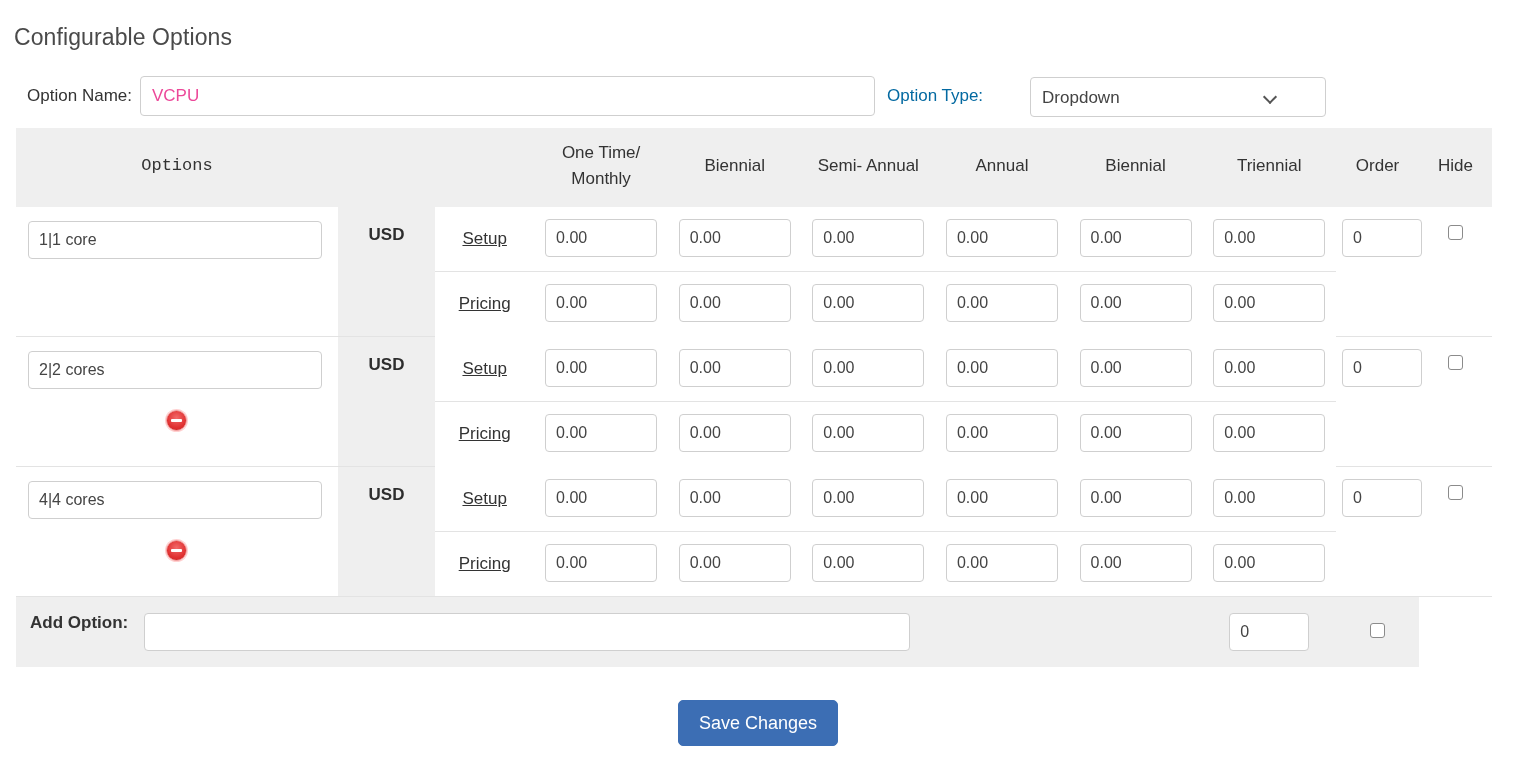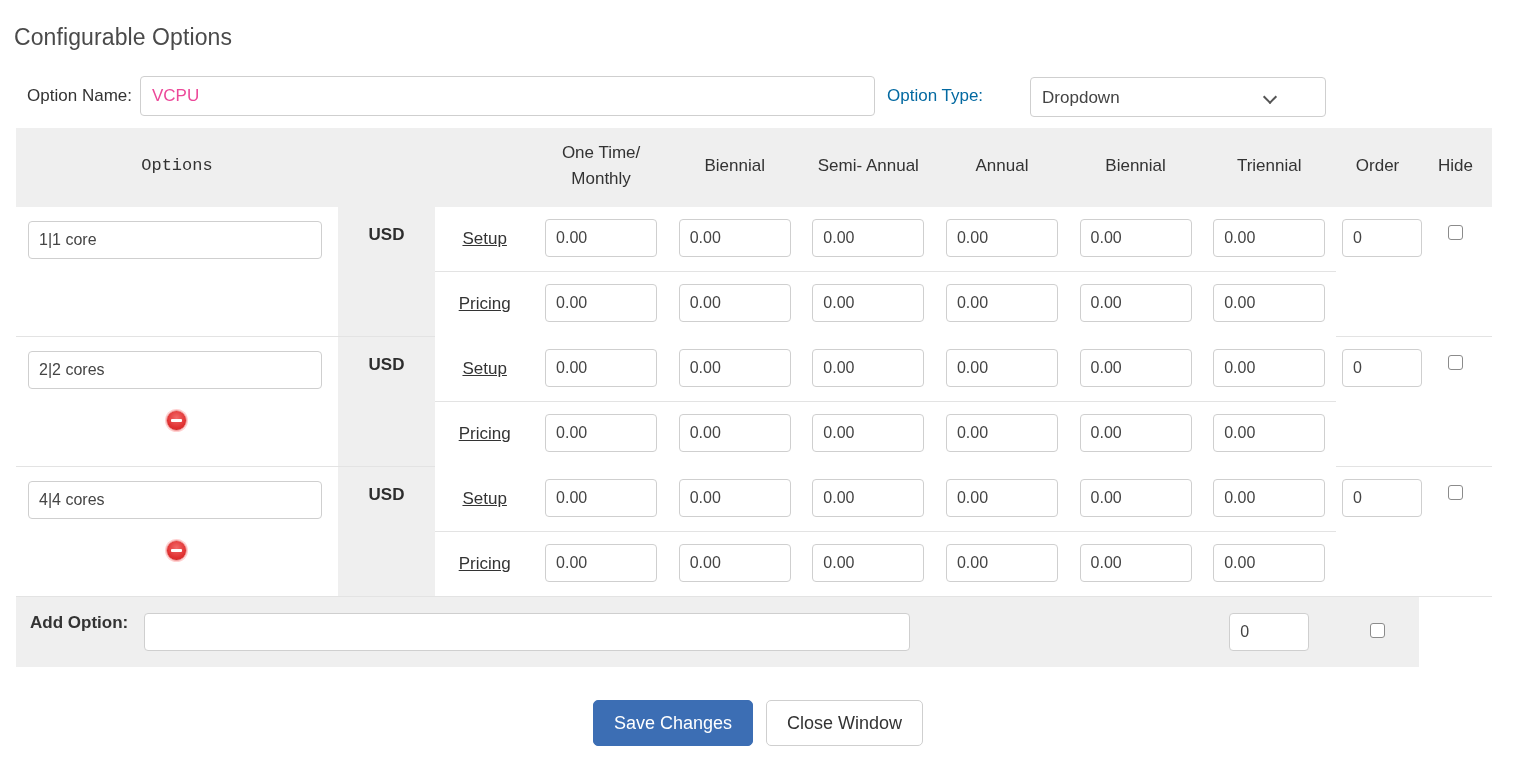--- a/index.html
+++ b/index.html
@@ -325,16 +325,15 @@
             </td>
             <td class="add-order"><input class="order-input" type="text" value="0" style=""></td>
             <td class="add-hide"><span class="cbx"></span></td>
           </tr>
         </tbody>
     </table>
   </div>
 
   <div class="footer">
     <button class="btn btn-primary">Save Changes</button>
-    <button class="btn btn-default">Close Window</button>
   </div>
 
 </div>
 
 </body></html>

